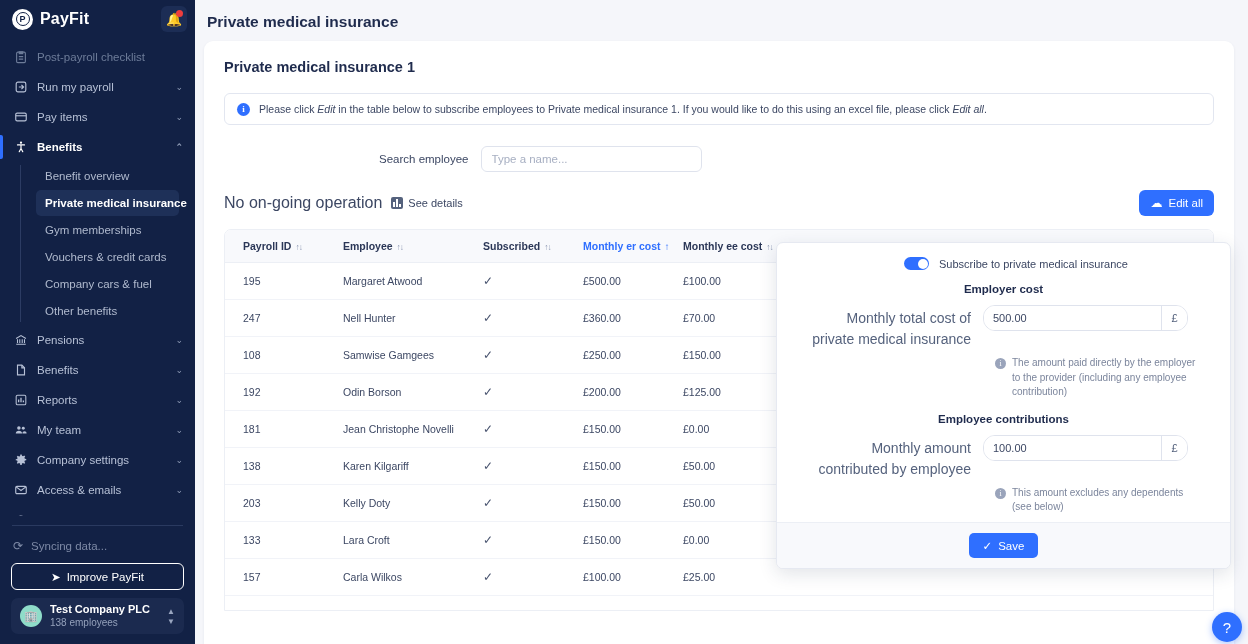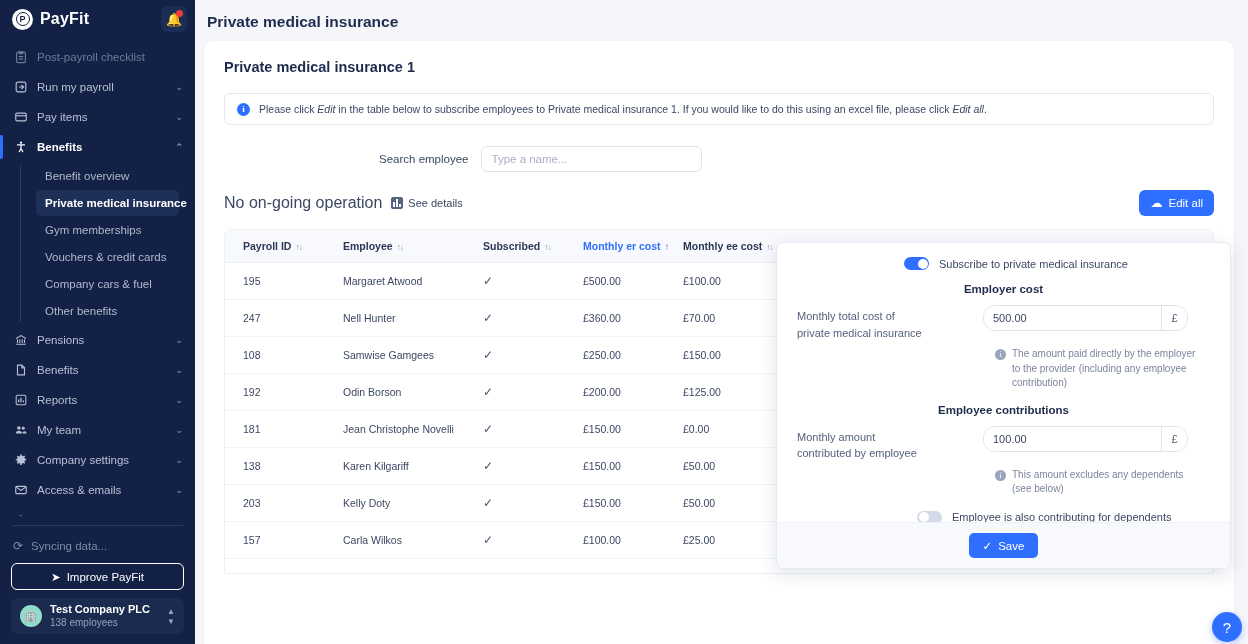--- a/index.html
+++ b/index.html
@@ -200,22 +200,22 @@
   .toggle .knob { position: absolute; top: 1.5px; width: 10px; height: 10px;
     border-radius: 50%; background: #fff; }
   .toggle.on .knob { right: 1.5px; }
   .toggle.off .knob { left: 1.5px; }
   .toggle-label { font-size: 11px; color: #3c4763; }
 
   .section-head { text-align: center; font-size: 11.5px; font-weight: bold;
     color: #1f2b4d; margin-top: 13px; }
 
   .field-row { display: flex; align-items: flex-start; margin-top: 10px; gap: 0; }
-  .field-label { width: 186px; flex: 0 0 186px; 
-    font-size: 11px; color: #55627d; line-height: 1.5; padding-right: 12px;
+  .field-label { width: 186px; flex: 0 0 186px; text-align: right;
+    font-size: 14px; color: #55627d; line-height: 1.5; padding-right: 12px;
     padding-top: 3px; }
   .field-input-wrap { flex: 0 0 205px; display: flex; height: 26px;
     border: 1px solid #dfe3ed; border-radius: 12px; overflow: hidden; background:#fff;}
   .field-input { flex: 1 1 auto; border: none; outline: none; padding: 0 9px;
     font-size: 11px; color: #3c4763; font-family: "Liberation Sans", sans-serif; }
   .field-suffix { width: 26px; flex: 0 0 26px; border-left: 1px solid #dfe3ed;
     display: flex; align-items: center; justify-content: center;
     font-size: 11px; color: #55627d; background: #fff; }
 
   .hint { display: flex; gap: 6px; margin: 6px 0 0 198px; width: 205px; }
@@ -563,20 +563,31 @@
             <td>Kelly Doty</td>
             <td class="check">✓</td>
             <td>£150.00</td>
             <td>£50.00</td>
             <td></td>
             <td></td>
             <td></td>
             <td></td>
           </tr>
           <tr>
+            <td>133</td>
+            <td>Lara Croft</td>
+            <td class="check">✓</td>
+            <td>£150.00</td>
+            <td>£0.00</td>
+            <td></td>
+            <td></td>
+            <td></td>
+            <td></td>
+          </tr>
+          <tr>
             <td>157</td>
             <td>Carla Wilkos</td>
             <td class="check">✓</td>
             <td>£100.00</td>
             <td>£25.00</td>
             <td></td>
             <td></td>
             <td></td>
             <td></td>
           </tr>

